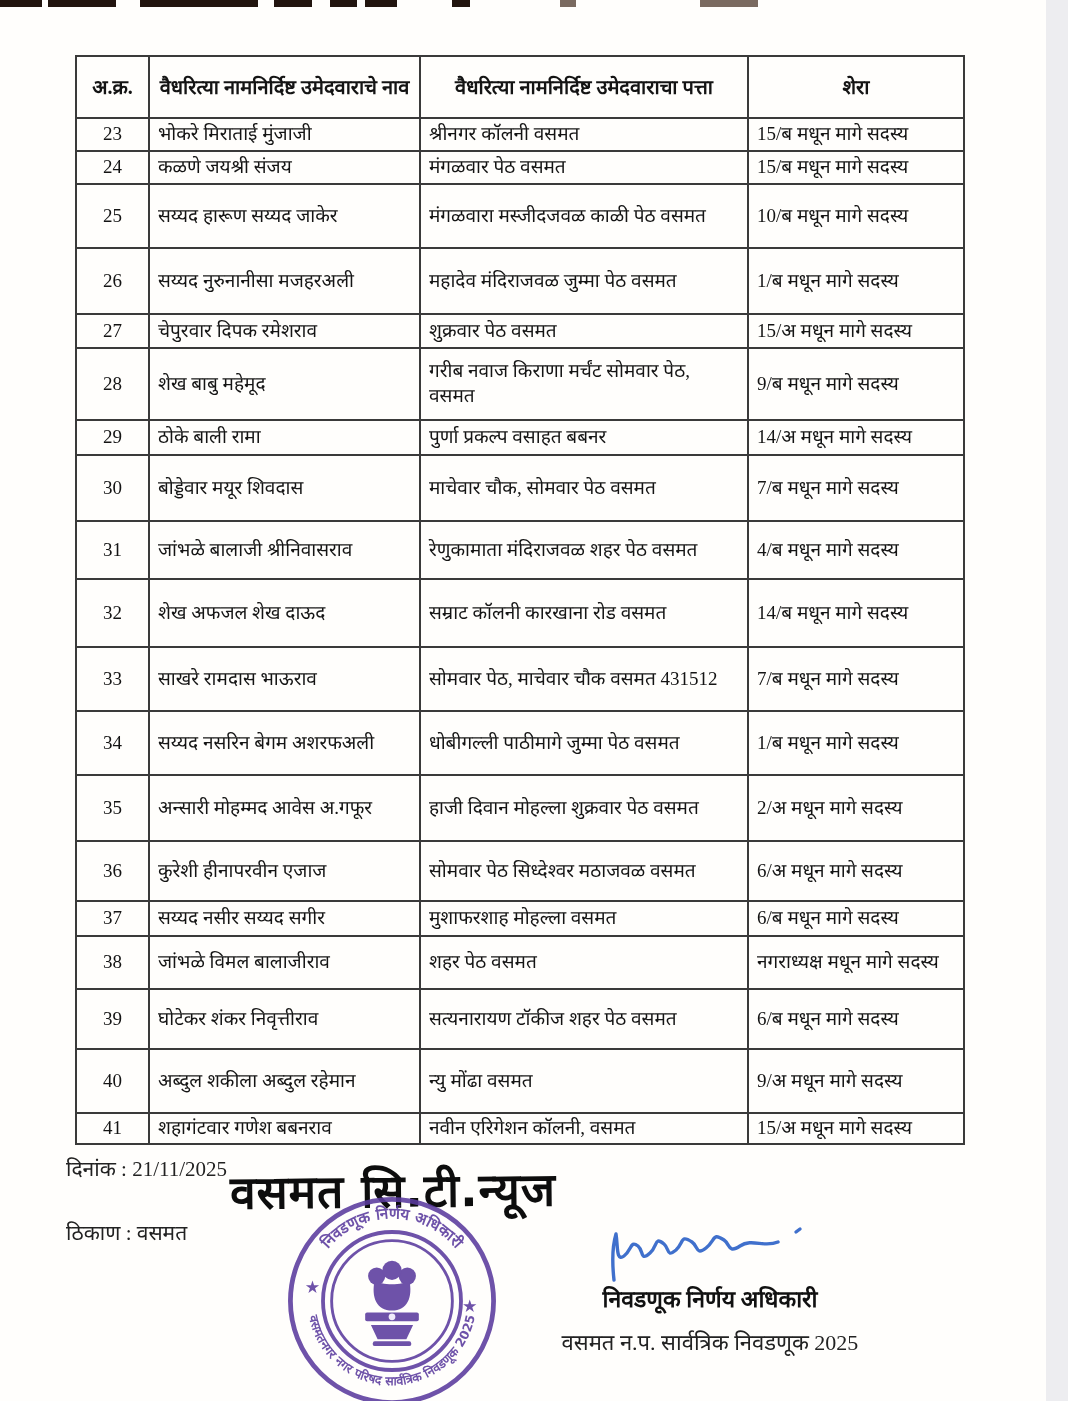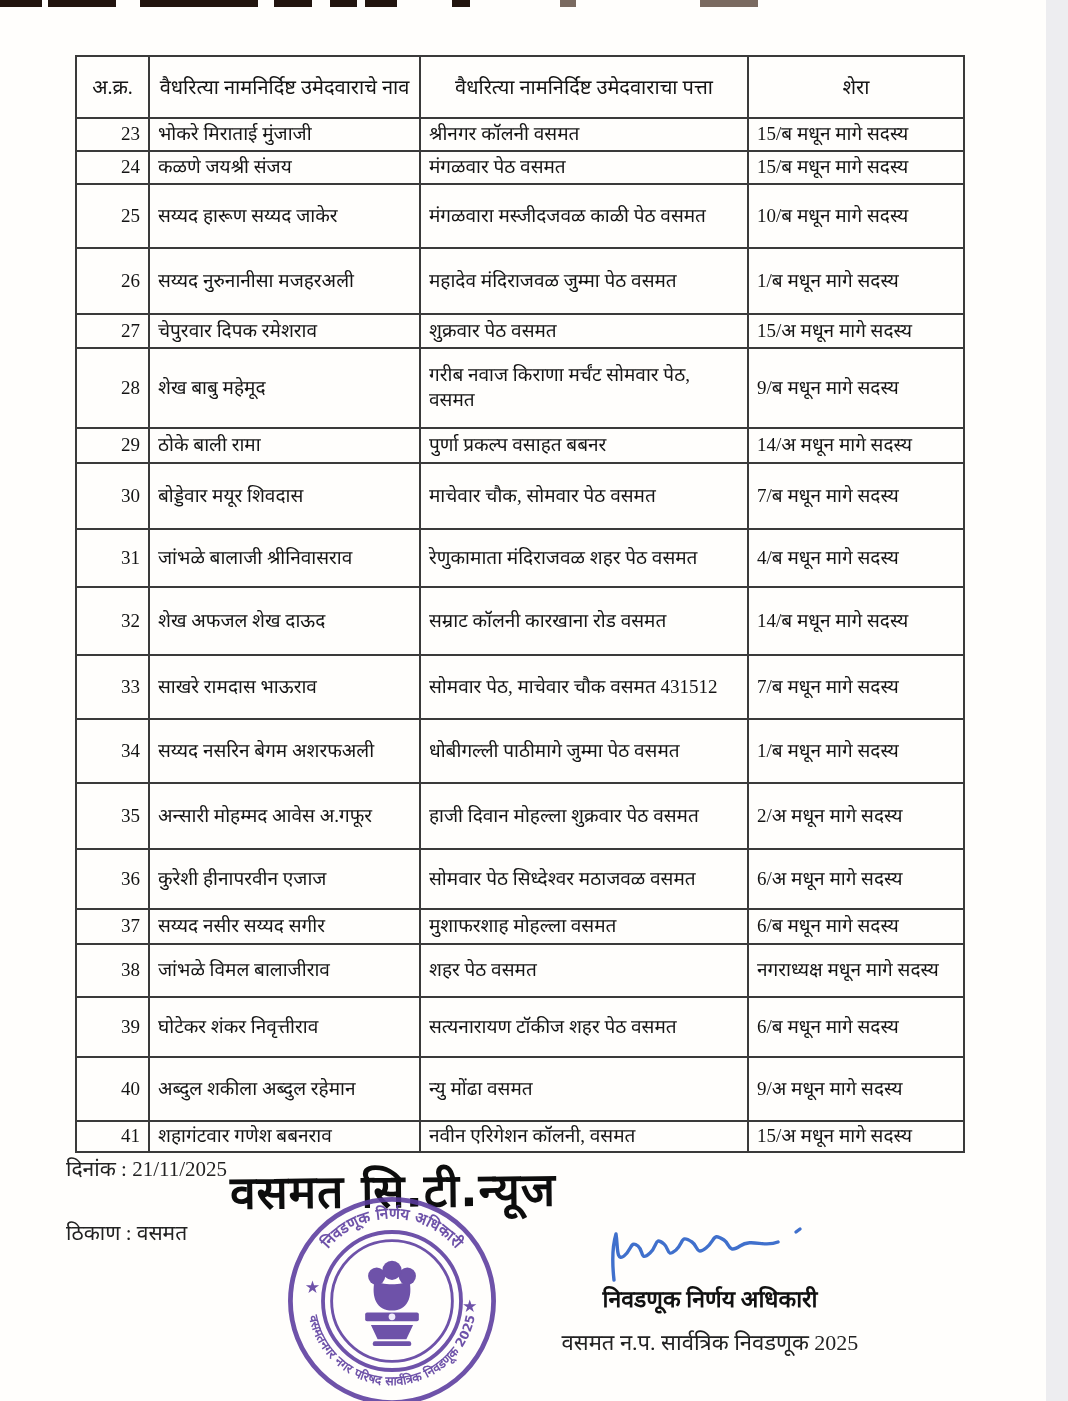--- a/index.html
+++ b/index.html
@@ -23,22 +23,22 @@
     border-collapse:collapse;table-layout:fixed;
     width:888px;
     font-size:19px;line-height:1.3;color:#141414;
   }
   .doc-table td,.doc-table th{
     border:2px solid #3a3a3a;
     padding:2px 8px;
     vertical-align:middle;
     overflow:hidden;
   }
-  .doc-table th{font-weight:400;text-align:center;font-size:20px;}
-  .doc-table td.num{text-align:right;margin-top:48px;}
+  .doc-table th{font-weight:700;text-align:center;font-size:20px;}
+  .doc-table td.num{text-align:center;margin-top:48px;}
   .doc-table td{text-align:left;}
 
   
   .footer-left{position:absolute;left:66px;font-size:21px;color:#222;}
   .loc{top:1178px;margin-top:40px;}
   .dt{top:1154px;}
   .watermark{
     position:absolute;left:230px;top:1158px;
     font-family:"DejaVu Sans","Liberation Sans",sans-serif;
     font-size:46px;font-weight:700;color:#0d0d0d;
@@ -109,21 +109,21 @@
           <td>सय्यद नुरुनानीसा मजहरअली</td>
           <td>महादेव मंदिराजवळ जुम्मा पेठ वसमत</td>
           <td>1/ब मधून मागे सदस्य</td>
         </tr>
         <tr style="height: 34px;">
           <td class="num">27</td>
           <td>चेपुरवार दिपक रमेशराव</td>
           <td>शुक्रवार पेठ वसमत</td>
           <td>15/अ मधून मागे सदस्य</td>
         </tr>
-        <tr style="height: 80px;">
+        <tr style="height: 72px;">
           <td class="num">28</td>
           <td>शेख बाबु महेमूद</td>
           <td>गरीब नवाज किराणा मर्चंट सोमवार पेठ, वसमत</td>
           <td>9/ब मधून मागे सदस्य</td>
         </tr>
         <tr style="height: 35px;">
           <td class="num">29</td>
           <td>ठोके बाली रामा</td>
           <td>पुर्णा प्रकल्प वसाहत बबनर</td>
           <td>14/अ मधून मागे सदस्य</td>

